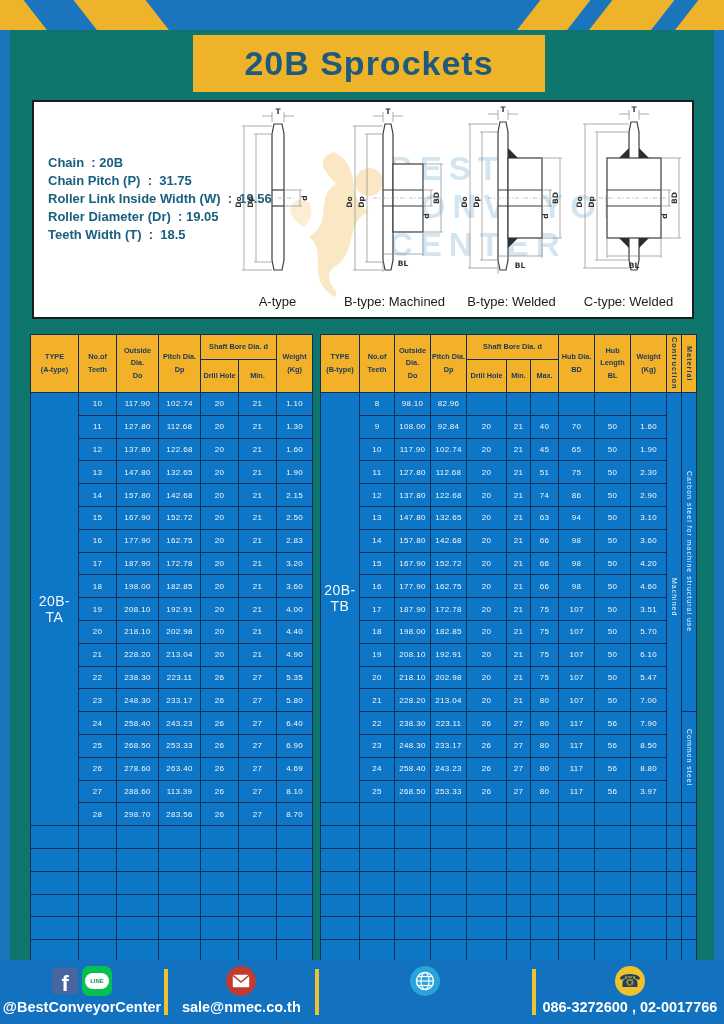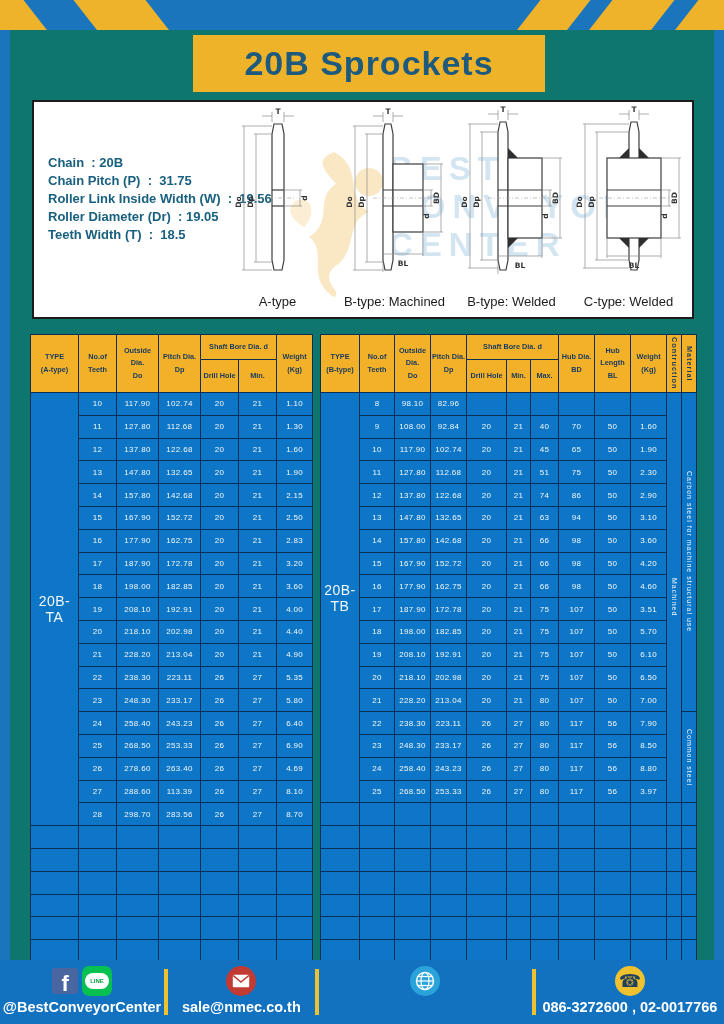--- a/index.html
+++ b/index.html
@@ -663,21 +663,21 @@
         </tr>
         <tr>
           <td>20</td>
           <td>218.10</td>
           <td>202.98</td>
           <td>20</td>
           <td>21</td>
           <td>75</td>
           <td>107</td>
           <td>50</td>
-          <td>6.50</td>
+          <td>5.47</td>
         </tr>
         <tr>
           <td>21</td>
           <td>228.20</td>
           <td>213.04</td>
           <td>20</td>
           <td>21</td>
           <td>80</td>
           <td>107</td>
           <td>50</td>

